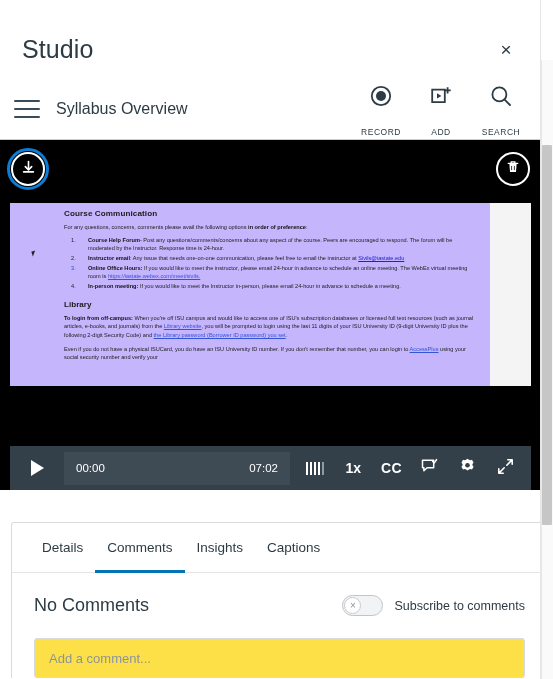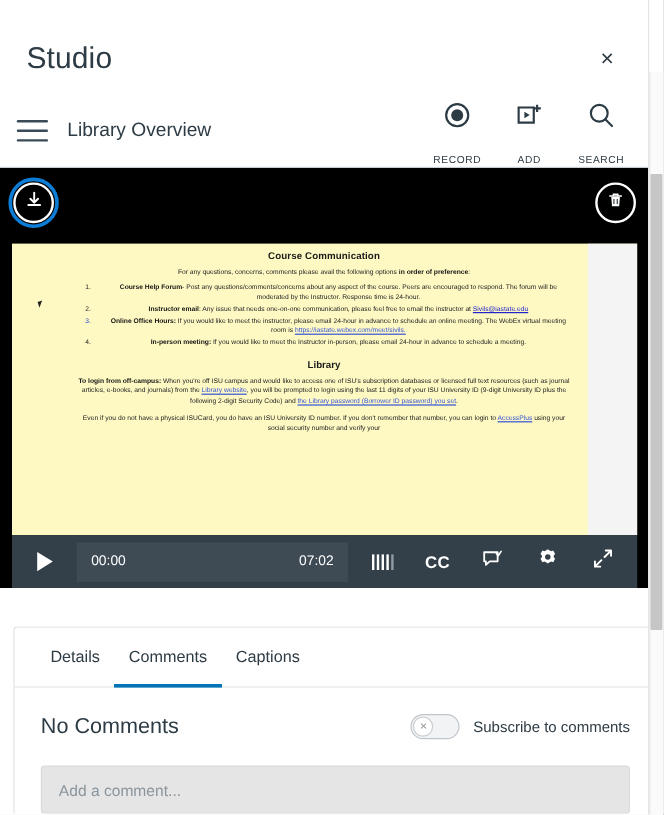--- a/index.html
+++ b/index.html
@@ -54,22 +54,22 @@
   }
   .dl-btn { left: 11px; }
   .dl-focus {
     position: absolute; left: 7px; top: 8px; width: 42px; height: 42px; border-radius: 50%;
     border: 3px solid #0c7cd5; pointer-events: none;
   }
   .del-btn { right: 11px; }
 
   
   .doc-page {
-    position: absolute; left: 10px; top: 63px; width: 521px; height: 243px;
-    background: #fef9c3; overflow: hidden; text-align: center;
+    position: absolute; left: 10px; top: 63px; width: 521px; height: 183px;
+    background: #c4b5fd; overflow: hidden;
   }
   .doc-inner { position: absolute; left: 0; top: 0; width: 480px; height: 100%; padding: 6px 14px 0 54px; }
   .doc-margin { position: absolute; right: 0; top: 0; width: 41px; height: 100%; background: #f4f4f4; }
   .doc-h { font-size: 8.1px; font-weight: bold; color: #1b1b1b; margin-bottom: 5px; letter-spacing:.1px;}
   .doc-h2 { font-size: 8.1px; font-weight: bold; color: #1b1b1b; margin: 9px 0 5px; }
   .doc-p { font-size: 5.6px; color: #222; line-height: 1.55; margin-bottom: 3px; }
   .doc-list { list-style: none; counter-reset: li; margin: 4px 0 0 0; }
   .doc-list li {
     counter-increment: li; font-size: 5.6px; color: #222; line-height: 1.55;
     position: relative; padding-left: 24px; margin-bottom: 1px;
@@ -122,21 +122,21 @@
   .sub-wrap { display: flex; align-items: center; gap: 11px; }
   .toggle { width: 41px; height: 21px; border-radius: 11px; border: 1px solid #c0c5ca;
             background: #f2f3f4; position: relative; cursor: pointer; }
   .toggle .knob { position: absolute; left: 1px; top: 1px; width: 17px; height: 17px; border-radius: 50%;
                   background: #fff; border: 1px solid #c7ccd1; display:flex; align-items:center; justify-content:center;
                   color: #8b9297; font-size: 10px; line-height: 1; }
   .sub-label { font-size: 12.5px; color: #2d3b45; }
   .cmt-input {
     width: 100%; height: 40px; border: 1px solid #d8dbde; border-radius: 3px;
     font-size: 13px; color: #73818c; padding: 0 14px; font-family: "Liberation Sans", sans-serif;
-    background: #e5e5e5; outline: none;
+    background: #fde047; outline: none;
   }
   .cmt-input::placeholder { color: #8b959d; }
 
   
   .sb-track { position: absolute; right: 0; top: 60px; width: 12px; height: 619px; background: #fafafa;
               border-left: 1px solid #e8e8e8; }
   .sb-thumb { position: absolute; right: 1px; top: 85px; width: 10px; height: 380px;
               background: #c6c6c6; border-radius: 1px; cursor: pointer; }
   .page-edge { position: absolute; right: 12px; top: 0; width: 1px; height: 679px; background: #e5e5e5; }
 </style>
@@ -149,21 +149,21 @@
     <div class="studio-title">Studio</div>
     <div class="close-btn">×</div>
   </div>
 
   <div class="subnav">
     <div class="hamburger">
       <span></span>
         <span></span>
         <span></span>
     </div>
-    <div class="subnav-title">Library Overview</div>
+    <div class="subnav-title">Syllabus Overview</div>
     <div class="nav-actions">
 
       <div class="nav-action">
         <span>
           <svg width="22" height="22" viewBox="0 0 22 22">
             <circle cx="11" cy="11" r="9.2" fill="none" stroke="#2d3b45" stroke-width="1.8"></circle>
             <circle cx="11" cy="11" r="5" fill="#2d3b45"></circle>
           </svg>
         </span>
         <span class="lbl">RECORD</span>
@@ -249,20 +249,21 @@
       <div class="ctrl-right">
         <div class="ctrl-item">
           <span class="vol-bars">
             <i></i>
               <i></i>
               <i></i>
               <i></i>
               <i class="dim"></i>
           </span>
         </div>
+        <div class="ctrl-item speed">1x</div>
         <div class="ctrl-item cc">CC</div>
         <div class="ctrl-item">
           <span>
             <svg width="17" height="16" viewBox="0 0 17 16">
               <path d="M1.5 2.2 h11.2 v7.6 h-6.6 l-3.2 3 v-3 h-1.4 z" fill="none" stroke="#fff" stroke-width="1.5" stroke-linejoin="round"></path>
               <path d="M11.6 3.3 l1.6 1.8 l2.4 -3.6" fill="none" stroke="#fff" stroke-width="1.4" stroke-linecap="round" stroke-linejoin="round"></path>
             </svg>
           </span>
         </div>
         <div class="ctrl-item">
@@ -283,20 +284,21 @@
         </div>
       </div>
     </div>
 
   </div>
 
   <div class="tabs-panel">
     <div class="tabs">
       <div class="tab">Details</div>
       <div class="tab active">Comments</div>
+      <div class="tab">Insights</div>
       <div class="tab">Captions</div>
     </div>
     <div class="panel-body">
       <div class="cmt-head">
         <div class="no-comments">No Comments</div>
         <div class="sub-wrap">
           <div class="toggle">
             <span class="knob">×</span>
           </div>
           <div class="sub-label">Subscribe to comments</div>

